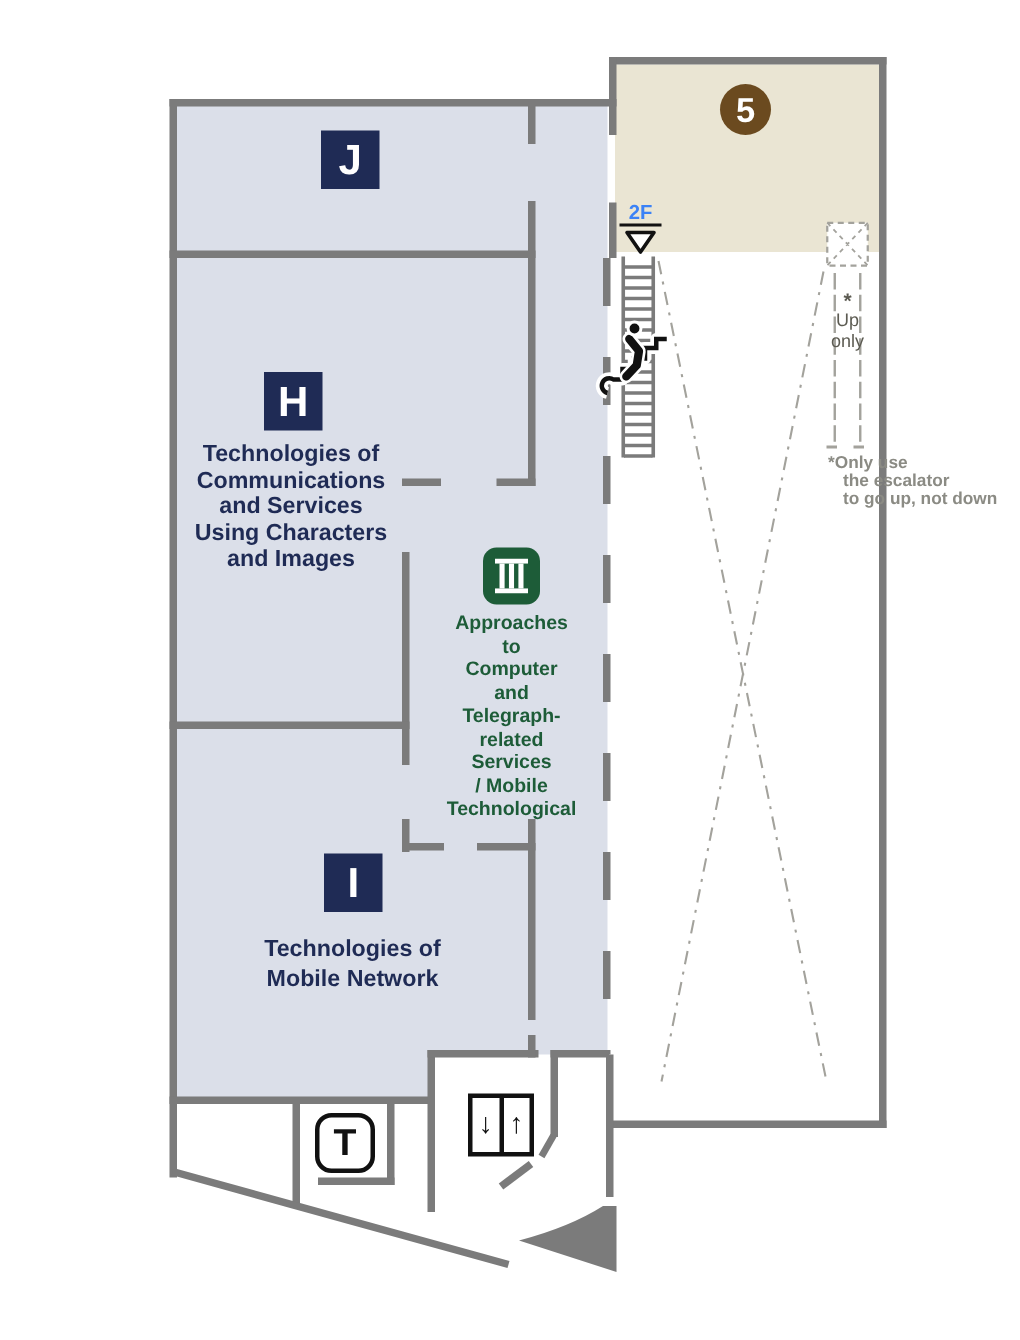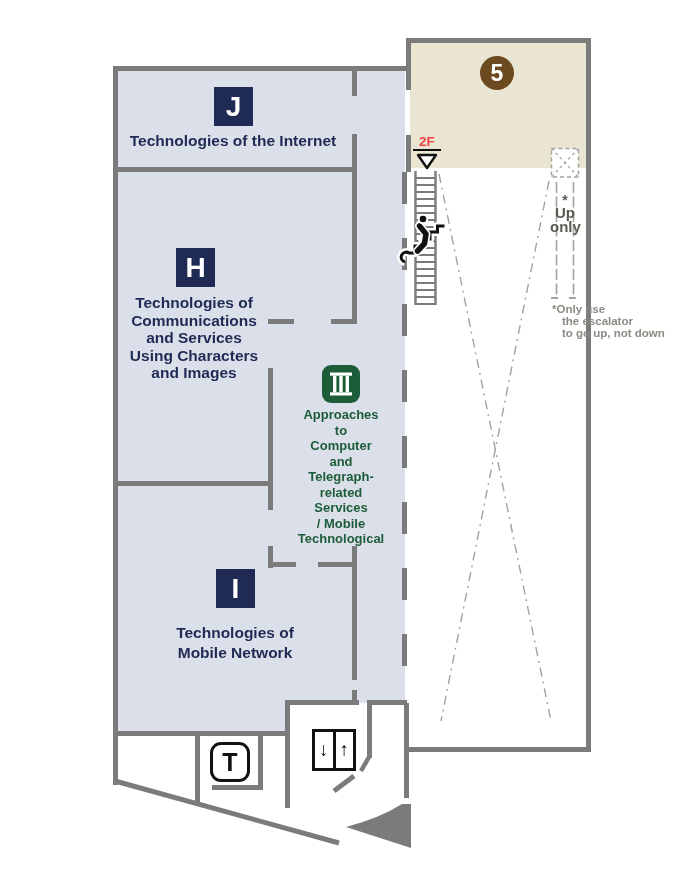--- a/index.html
+++ b/index.html
@@ -34,28 +34,28 @@
     position:absolute;left:480px;top:56px;width:34px;height:34px;border-radius:50%;
     background:#6b4a1f;color:#fff;display:flex;align-items:center;justify-content:center;
     font-size:23px;font-weight:bold;
   }
   .lounge-label{
     position:absolute;left:408px;top:93px;width:180px;color:#6b4a1f;
     font-weight:bold;font-size:15.5px;line-height:20px;text-align:center;white-space:pre-line;
   }
   .floor-marker{
     position:absolute;left:413px;top:134px;width:28px;text-align:center;
-    font-size:13.5px;font-weight:bold;color:#ef4444;border-bottom:2.5px solid #111;
+    font-size:13.5px;font-weight:bold;color:#3b82f6;border-bottom:2.5px solid #111;
     padding-bottom:0px;
   }
   .up-only{
     position:absolute;left:550px;top:194px;width:30px;text-align:center;color:#5c5b52;
   }
   .up-only .star{font-size:14px;font-weight:bold;line-height:12px;}
-  .up-only .dir{font-size:15px;font-weight:bold;line-height:14px;white-space:pre-line;}
+  .up-only .dir{font-size:12px;font-weight:normal;line-height:14px;white-space:pre-line;}
   .footnote{
     position:absolute;left:552px;top:303px;width:130px;color:#8b8b84;
     font-size:11.5px;line-height:12px;font-weight:700;white-space:pre-line;
     padding-left:10px;text-indent:-10px;
   }
   .toilet-icon{
     position:absolute;left:210px;top:742px;width:40px;height:40px;box-sizing:border-box;
     border:3.5px solid #111;border-radius:11px;background:#fff;color:#111;
     display:flex;align-items:center;justify-content:center;font-size:25px;font-weight:bold;
   }
@@ -152,21 +152,20 @@
       <line x1="334" y1="791" x2="354" y2="776" stroke-width="5"></line>
       <line x1="369" y1="757" x2="361" y2="771" stroke-width="4.5"></line>
     </g>
 
     <path d="M402 804 L411 804 L411 848 L346 827 Q380 818 402 804 Z" fill="#7b7b7b"></path>
   </svg>
 
   <div class="zone-square" style="left:214px;top:87px;">
     <span>J</span>
   </div>
-  <div class="zone-label" style="left:111px;top:132px;width:244px;">Technologies of the Internet</div>
 
   <div class="zone-square" style="left:176px;top:248px;">
     <span>H</span>
   </div>
   <div class="zone-label" style="left:94px;top:294px;width:200px;">Technologies of
 Communications
 and Services
 Using Characters
 and Images</div>
 

